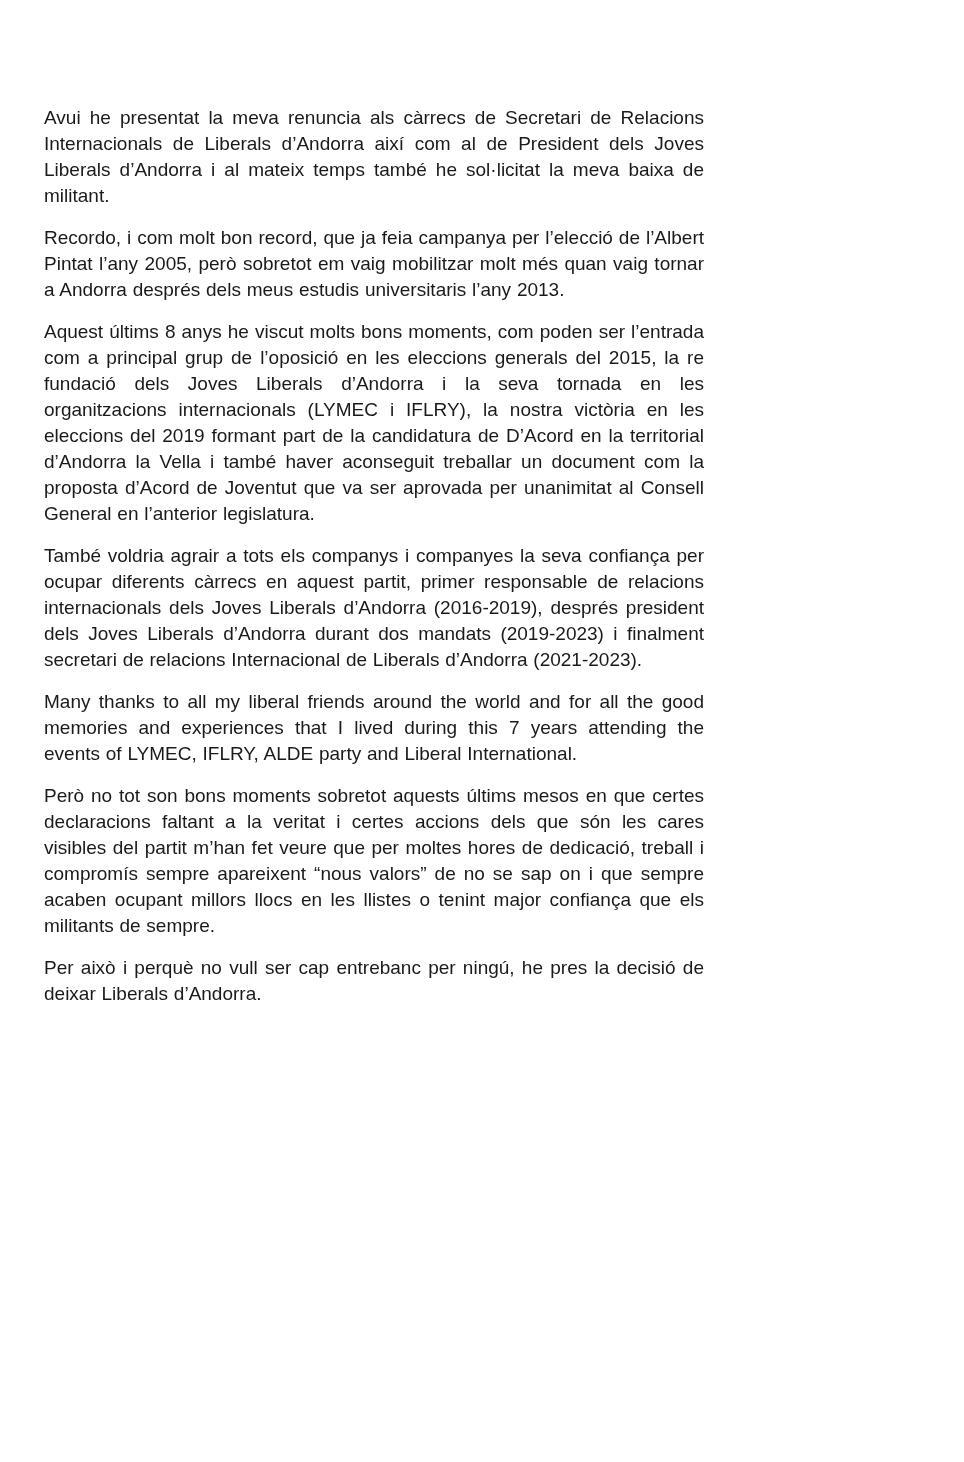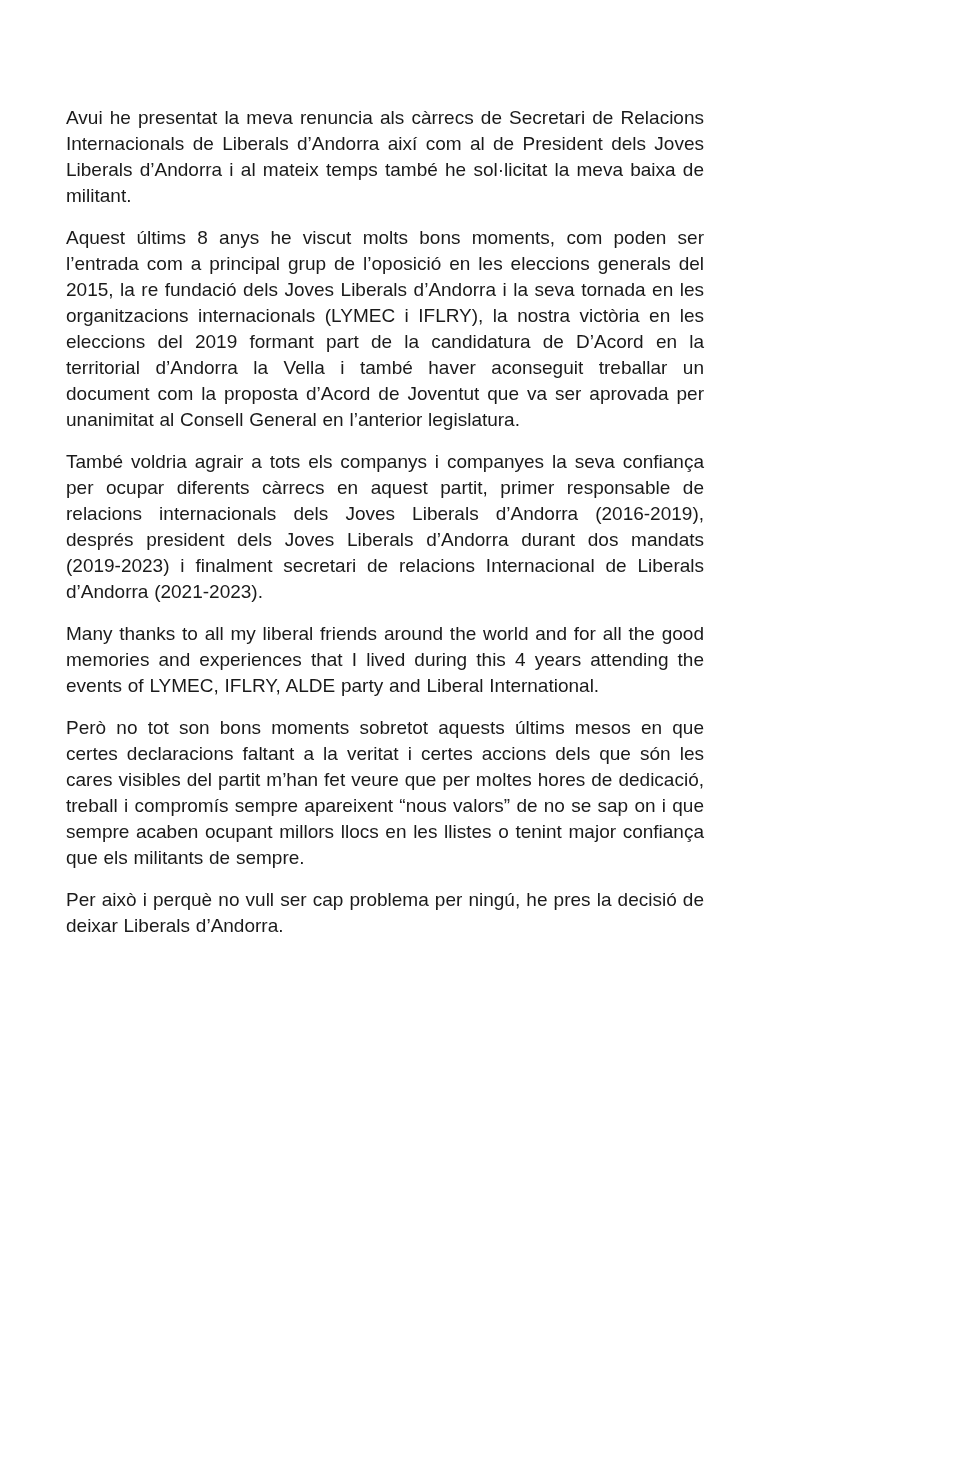--- a/index.html
+++ b/index.html
@@ -6,37 +6,38 @@
       margin: 0;
       padding: 0;
       background: #ffffff;
     }
     .page {
       position: relative;
       width: 812px;
       height: 1462px;
       box-sizing: border-box;
       background: #ffffff;
-      padding: 105px 108px 0 66px;
+      padding: 105px 108px 0 44px;
       overflow: hidden;
     }
     .para {
       margin: 0 0 16px 0;
       font-family: "Liberation Sans", sans-serif;
       font-size: 19px;
       line-height: 26px;
       color: #1a1a1a;
       text-align: justify;
       text-justify: inter-word;
       word-spacing: 0.5px;
     }
   </style>
 </head>
 <body>
 
 <div class="page">
   <p class="para">Avui he presentat la meva renuncia als càrrecs de Secretari de Relacions Internacionals de Liberals d’Andorra així com al de President dels Joves Liberals d’Andorra i al mateix temps també he sol·licitat la meva baixa de militant.</p>
+  <p class="para">Recordo, i com molt bon record, que ja feia campanya per l’elecció de l’Albert Pintat l’any 2005, però sobretot em vaig mobilitzar molt més quan vaig tornar a Andorra després dels meus estudis universitaris l’any 2013.</p>
   <p class="para">Aquest últims 8 anys he viscut molts bons moments, com poden ser l’entrada com a principal grup de l’oposició en les eleccions generals del 2015, la re fundació dels Joves Liberals d’Andorra i la seva tornada en les organitzacions internacionals (LYMEC i IFLRY), la nostra victòria en les eleccions del 2019 formant part de la candidatura de D’Acord en la territorial d’Andorra la Vella i també haver aconseguit treballar un document com la proposta d’Acord de Joventut que va ser aprovada per unanimitat al Consell General en l’anterior legislatura.</p>
   <p class="para">També voldria agrair a tots els companys i companyes la seva confiança per ocupar diferents càrrecs en aquest partit, primer responsable de relacions internacionals dels Joves Liberals d’Andorra (2016-2019), després president dels Joves Liberals d’Andorra durant dos mandats (2019-2023) i finalment secretari de relacions Internacional de Liberals d’Andorra (2021-2023).</p>
-  <p class="para">Many thanks to all my liberal friends around the world and for all the good memories and experiences that I lived during this 4 years attending the events of LYMEC, IFLRY, ALDE party and Liberal International.</p>
+  <p class="para">Many thanks to all my liberal friends around the world and for all the good memories and experiences that I lived during this 7 years attending the events of LYMEC, IFLRY, ALDE party and Liberal International.</p>
   <p class="para">Però no tot son bons moments sobretot aquests últims mesos en que certes declaracions faltant a la veritat i certes accions dels que són les cares visibles del partit m’han fet veure que per moltes hores de dedicació, treball i compromís sempre apareixent “nous valors” de no se sap on i que sempre acaben ocupant millors llocs en les llistes o tenint major confiança  que els militants de sempre.</p>
-  <p class="para">Per això i perquè no vull ser cap problema per ningú, he pres la decisió de deixar Liberals d’Andorra.</p>
+  <p class="para">Per això i perquè no vull ser cap entrebanc per ningú, he pres la decisió de deixar Liberals d’Andorra.</p>
 </div>
 
 </body></html>

